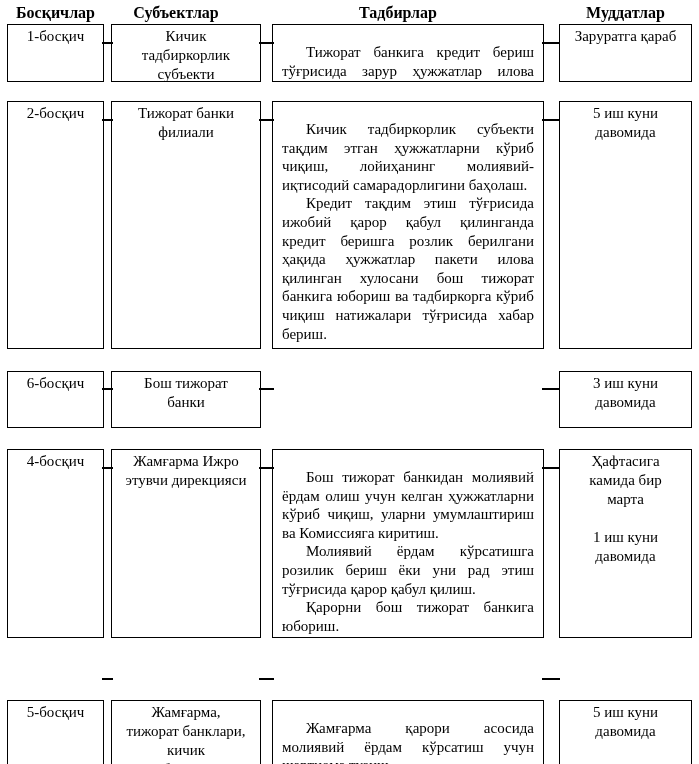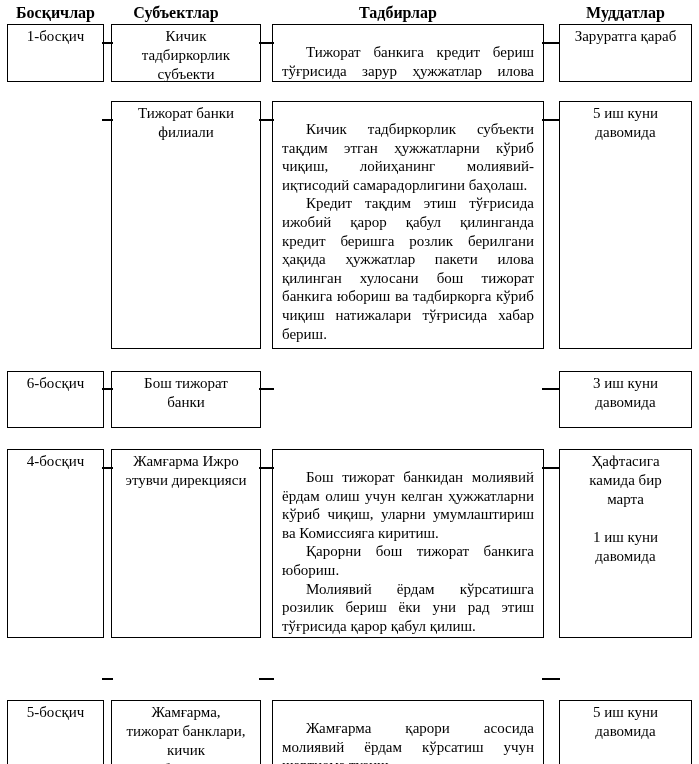--- a/index.html
+++ b/index.html
@@ -105,20 +105,23 @@
   <div class="box c3 r1 just-cell">
     <p>Тижорат банкига кредит бериш тўғрисида зарур ҳужжатлар илова қилинган аризани тақдим этиш.</p>
   </div>
   <div class="box c4 r1 center-cell">
     <span>Заруратга қараб</span>
   </div>
   <div class="conn ca cy1"></div>
   <div class="conn cb cy1"></div>
   <div class="conn cc cy1"></div>
 
+  <div class="box c1 r2 center-cell">
+    <span>2-босқич</span>
+  </div>
   <div class="box c2 r2 center-cell">
     <span>Тижорат банки филиали</span>
   </div>
   <div class="box c3 r2 just-cell">
     <p>Кичик тадбиркорлик субъекти тақдим этган ҳужжатларни кўриб чиқиш, лойиҳанинг молиявий-иқтисодий самарадорлигини баҳолаш.</p>
     <p>Кредит тақдим этиш тўғрисида ижобий қарор қабул қилинганда кредит беришга розлик берилгани ҳақида ҳужжатлар пакети илова қилинган хулосани бош тижорат банкига юбориш ва тадбиркорга кўриб чиқиш натижалари тўғрисида хабар бериш.</p>
   </div>
   <div class="box c4 r2 center-cell">
     <span>5 иш куни давомида</span>
   </div>
@@ -140,22 +143,22 @@
   <div class="conn cc cy3"></div>
 
   <div class="box c1 r4 center-cell">
     <span>4-босқич</span>
   </div>
   <div class="box c2 r4 center-cell">
     <span>Жамғарма Ижро этувчи дирекцияси</span>
   </div>
   <div class="box c3 r4 just-cell">
     <p>Бош тижорат банкидан молиявий ёрдам олиш учун келган ҳужжатларни кўриб чиқиш, уларни умумлаштириш ва Комиссияга киритиш.</p>
+    <p>Молиявий ёрдам кўрсатишга розилик бериш ёки уни рад этиш тўғрисида қарор қабул қилиш.</p>
     <p>Қарорни бош тижорат банкига юбориш.</p>
-    <p>Молиявий ёрдам кўрсатишга розилик бериш ёки уни рад этиш тўғрисида қарор қабул қилиш.</p>
   </div>
   <div class="box c4 r4 center-cell">
     <span>Ҳафтасига камида бир марта</span>
     <span class="dur-gap"></span>
     <span>1 иш куни давомида</span>
   </div>
   <div class="conn ca cy4"></div>
   <div class="conn cb cy4"></div>
   <div class="conn cc cy4"></div>
 

